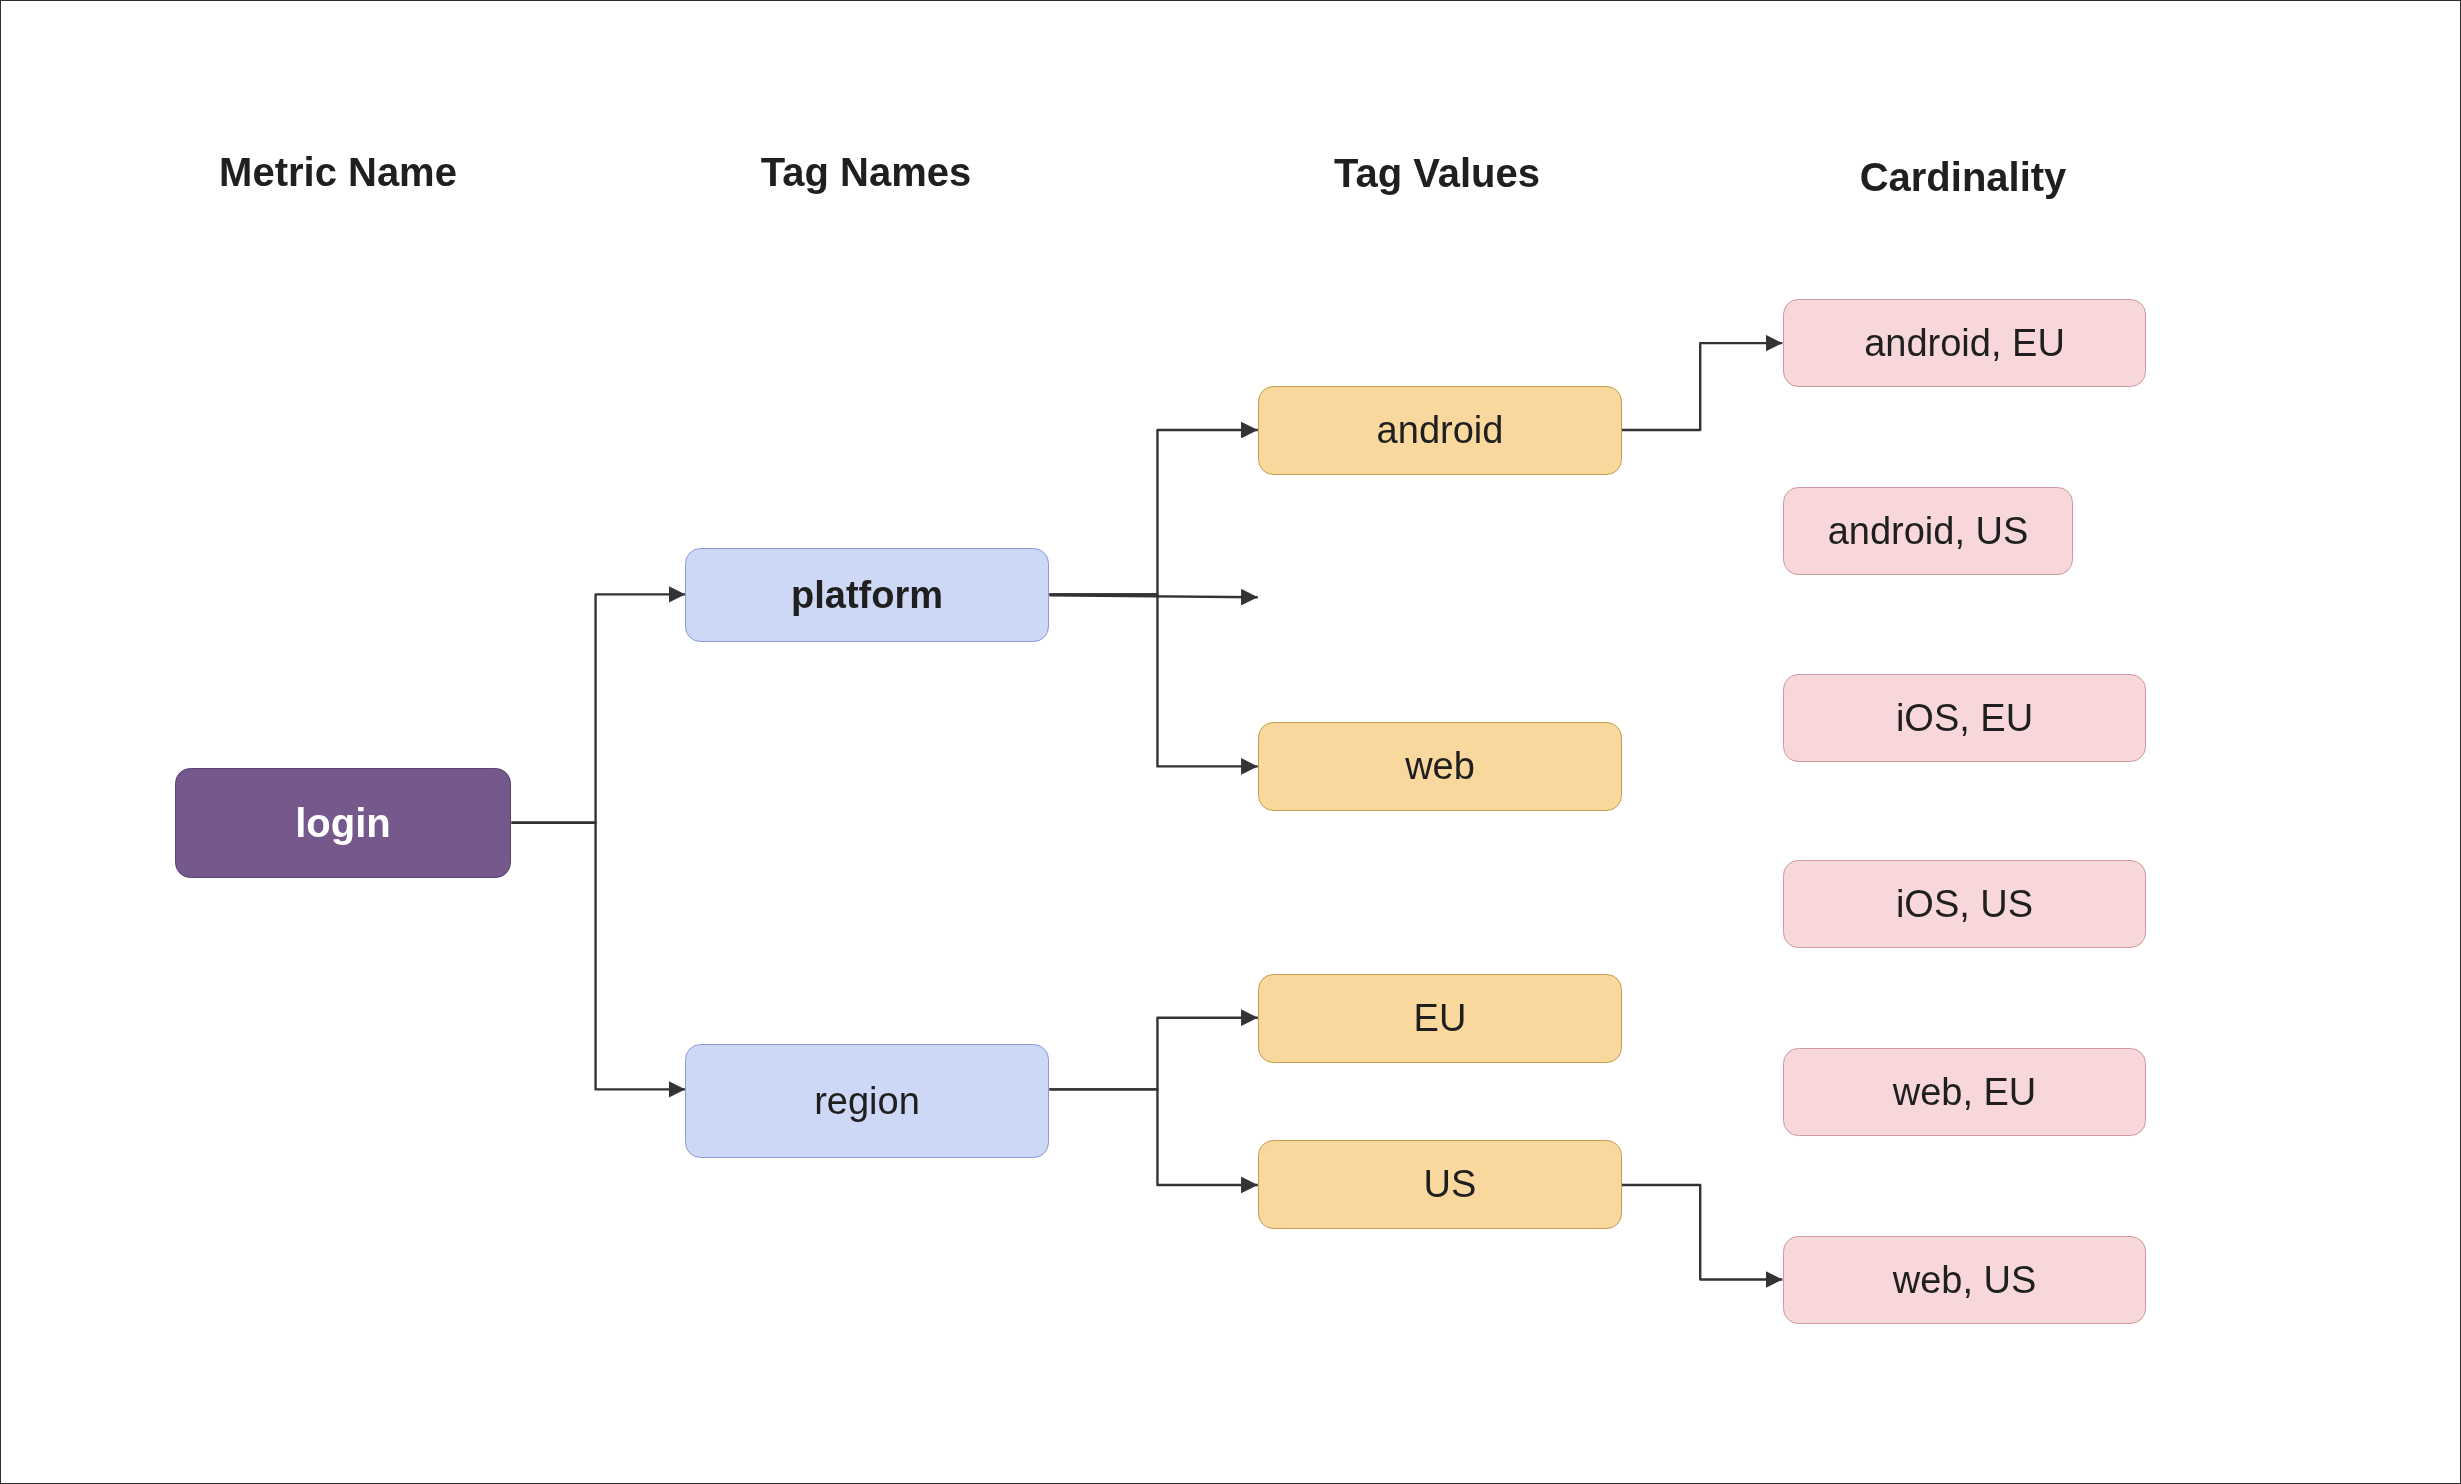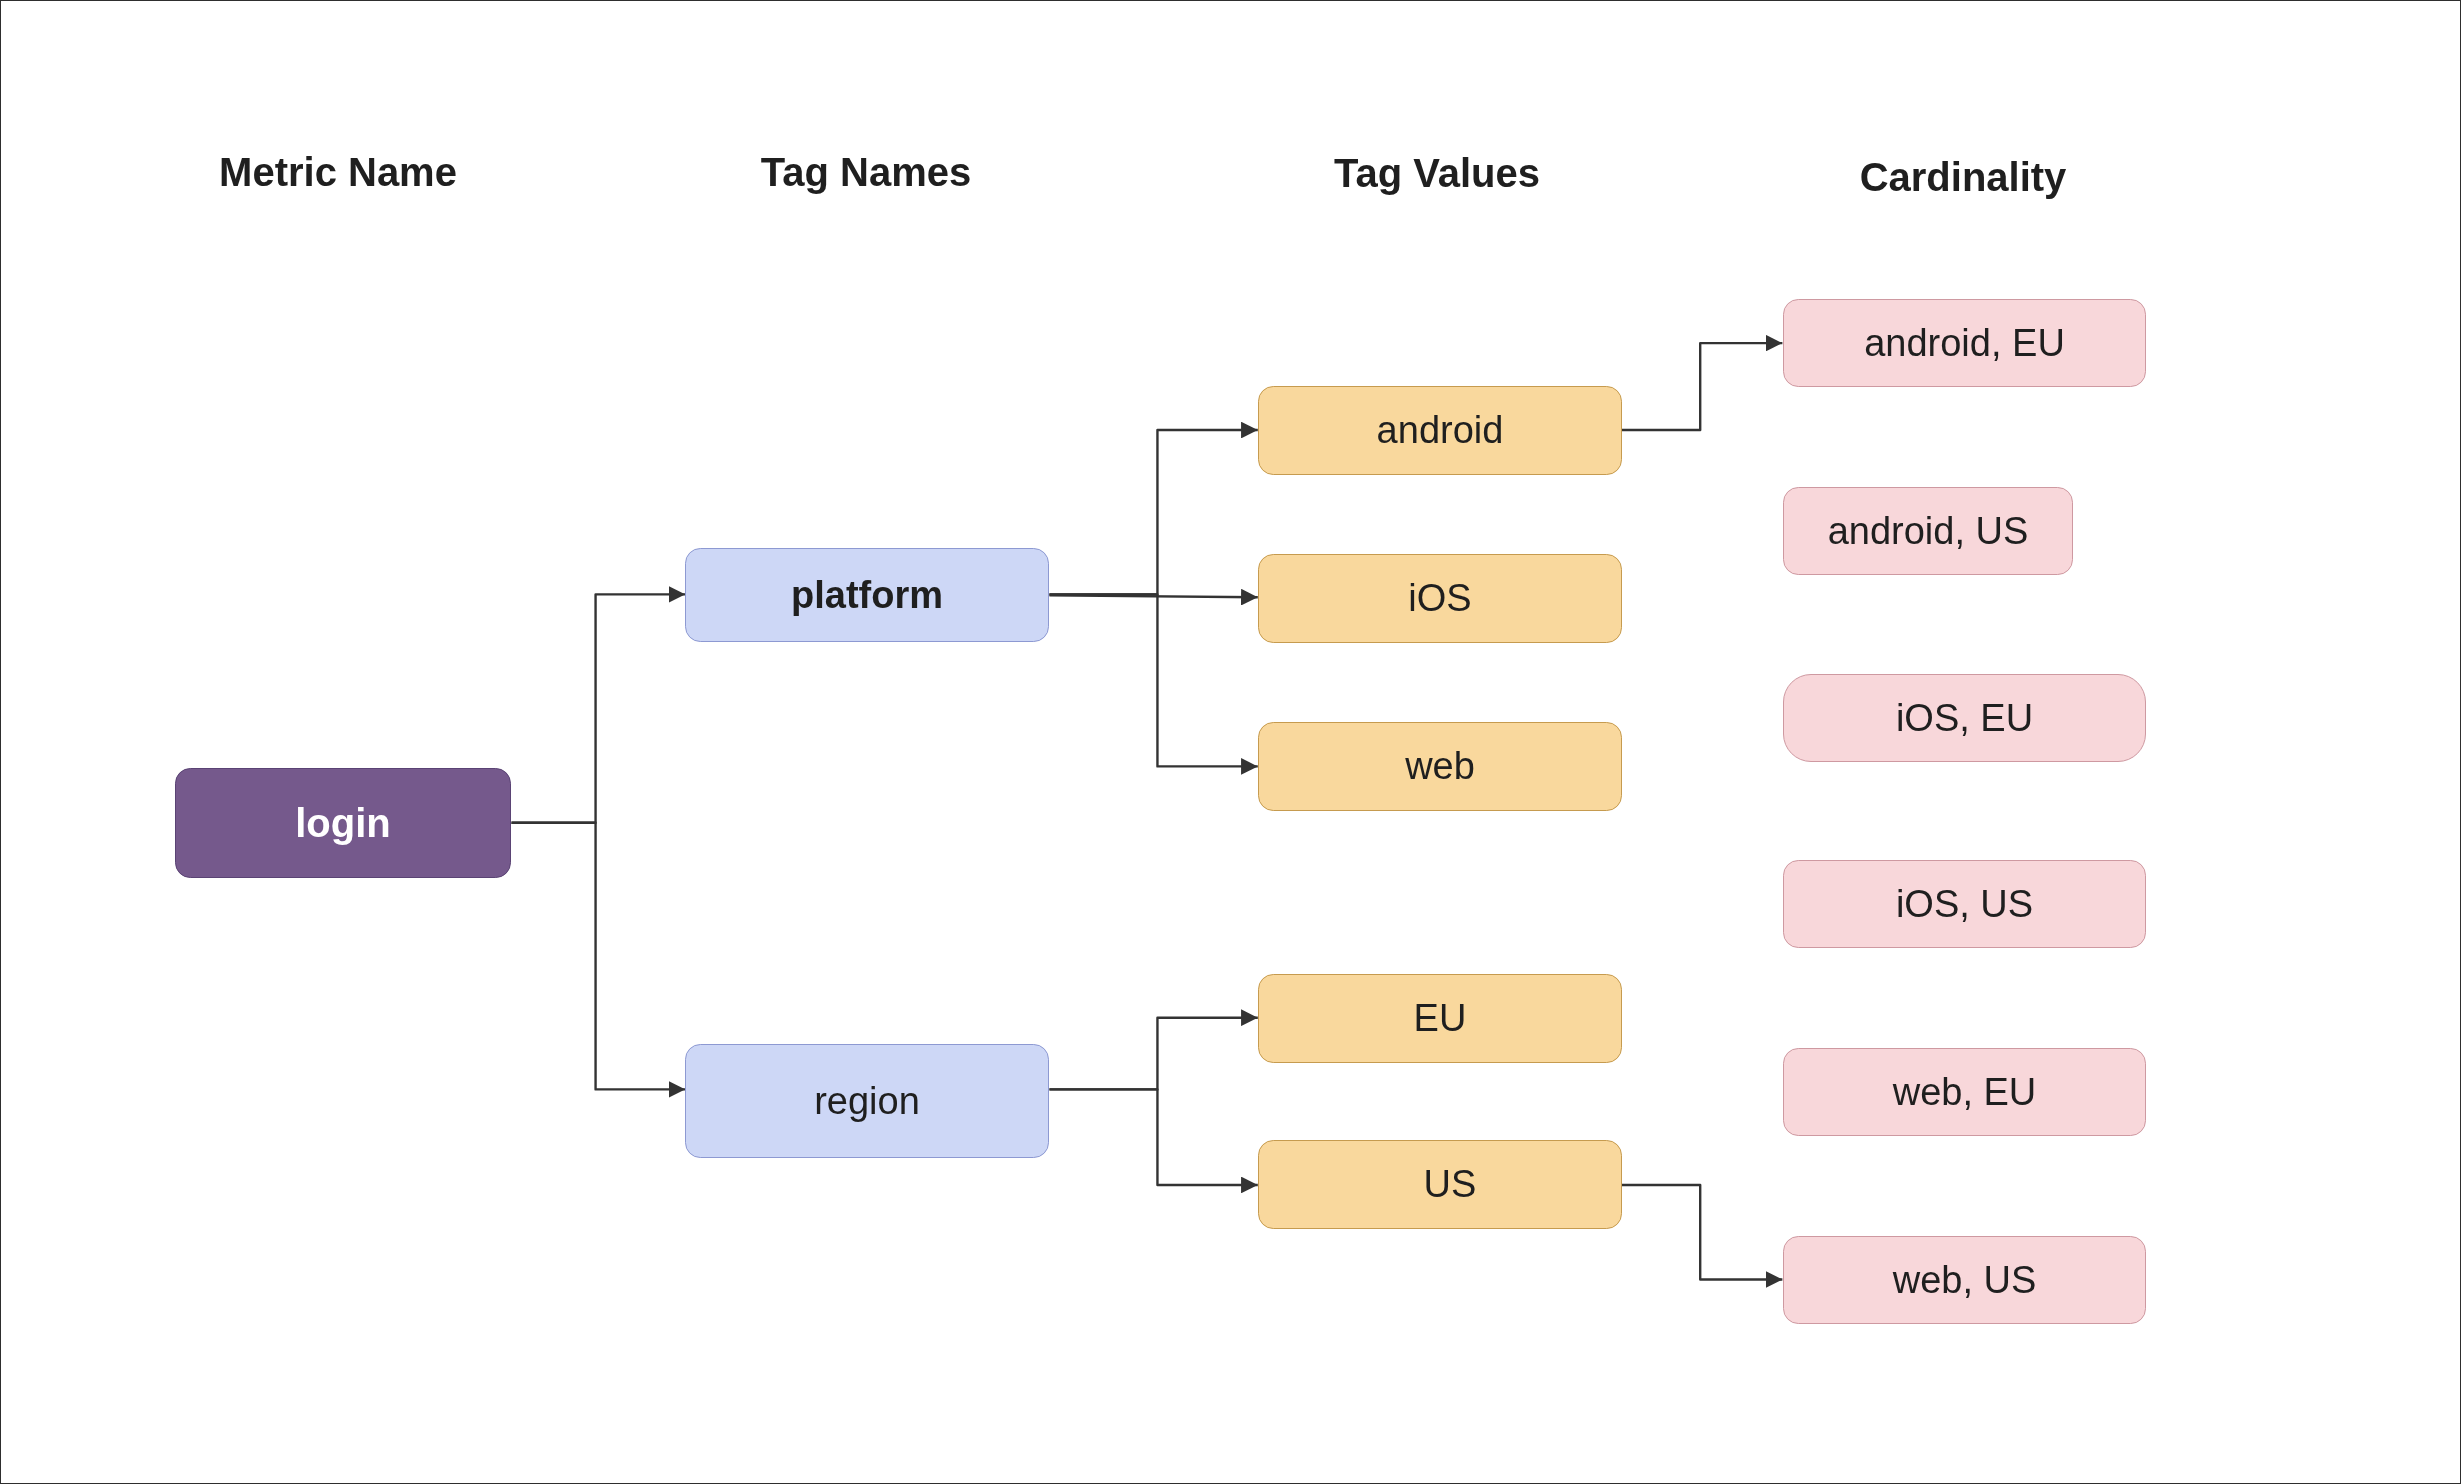--- a/index.html
+++ b/index.html
@@ -101,26 +101,25 @@
   <div class="col-header" style="left:865px; top:149px;">Tag Names</div>
   <div class="col-header" style="left:1436px; top:150px;">Tag Values</div>
   <div class="col-header" style="left:1962px; top:154px;">Cardinality</div>
 
   <div class="node metric" style="left:174px; top:767px; width:336px; height:110px;">login</div>
 
   <div class="node tagname" style="left:684px; top:547px; width:364px; height:94px;font-weight:bold;">platform</div>
   <div class="node tagname" style="left:684px; top:1043px; width:364px; height:114px;">region</div>
 
   <div class="node tagvalue" style="left:1257px; top:385px; width:364px; height:89px;">android</div>
-  <div class="node tagvalue" style="left:1257px; top:553px; width:364px; height:89px;">iOS</div>
   <div class="node tagvalue" style="left:1257px; top:721px; width:364px; height:89px;">web</div>
   <div class="node tagvalue" style="left:1257px; top:973px; width:364px; height:89px;">EU</div>
   <div class="node tagvalue" style="left:1257px; top:1139px; width:364px; height:89px;padding-left:20px;">US</div>
 
   <div class="node cardinality" style="left:1782px; top:298px; width:363px; height:88px;">android, EU</div>
   <div class="node cardinality" style="left:1782px; top:486px; width:290px; height:88px;">android, US</div>
-  <div class="node cardinality" style="left:1782px; top:673px; width:363px; height:88px;border-radius:28px;">iOS, EU</div>
+  <div class="node cardinality" style="left:1782px; top:673px; width:363px; height:88px;">iOS, EU</div>
   <div class="node cardinality" style="left:1782px; top:859px; width:363px; height:88px;">iOS, US</div>
   <div class="node cardinality" style="left:1782px; top:1047px; width:363px; height:88px;">web, EU</div>
   <div class="node cardinality" style="left:1782px; top:1235px; width:363px; height:88px;">web, US</div>
 
 </div>
 
 
 </body></html>

